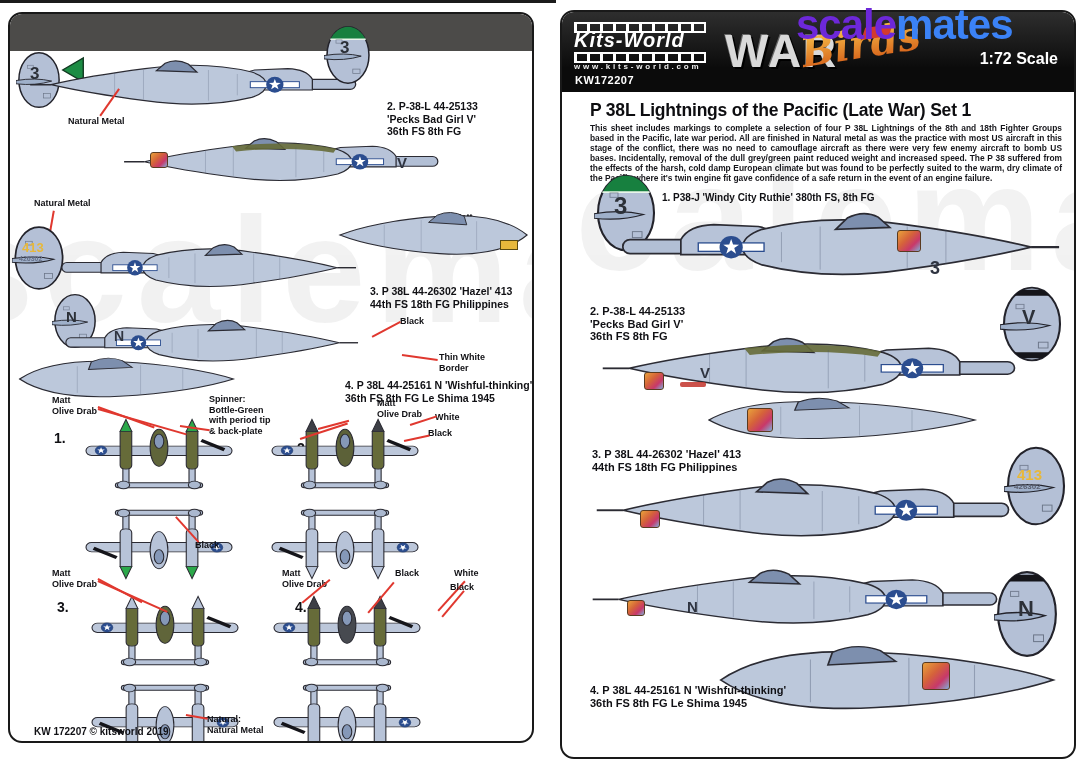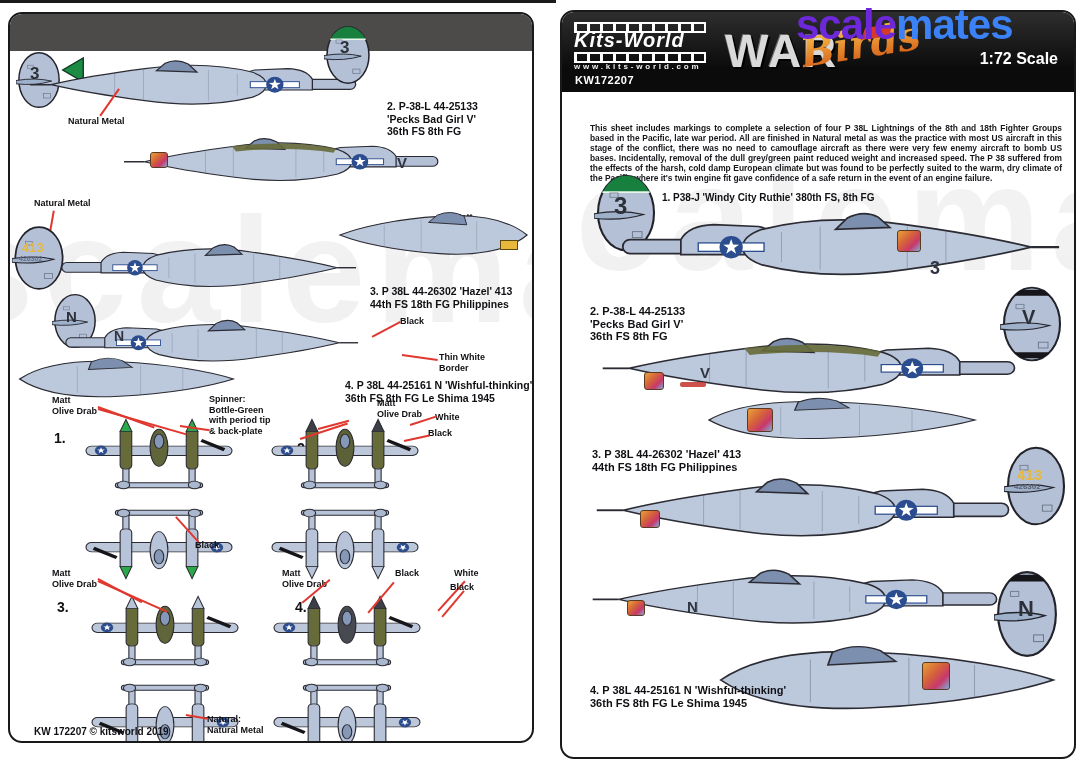--- a/index.html
+++ b/index.html
@@ -292,20 +292,21 @@
       <div class="ruler" style="left:12px;top:10px;width:132px"></div>
       <div class="kw-name" style="left:12px;top:17px">Kits-World</div>
       <div class="ruler" style="left:12px;top:40px;width:132px"></div>
       <div class="kw-url" style="left:12px;top:50px">www.kits-world.com</div>
       <div class="kw-sku" style="left:13px;top:62px">KW172207</div>
       <div class="war" style="left:163px;top:16px">WAR</div>
       <div class="birds" style="left:238px;top:12px">Birds</div>
       <div class="scale-txt" style="right:16px;bottom:24px">1:72 Scale</div>
     </div>
 
+    <div class="title" style="left:28px;top:88px">P 38L Lightnings of the Pacific (Late War) Set 1</div>
     <div class="para" style="left:28px;top:112px">This sheet includes markings to complete a selection of four P 38L Lightnings of the 8th and 18th Fighter Groups based in the Pacific, late war period. All are finished in Natural metal as was the practice with most US aircraft in this stage of the conflict, there was no need to camouflage aircraft as there were very few enemy aircraft to bomb US bases. Incidentally, removal of the dull grey/green paint reduced weight and increased speed. The P 38 suffered from the effects of the harsh, cold damp European climate but was found to be perfectly suited to the warm, dry climate of the Pacific where it's twin engine fit gave confidence of a safe return in the event of an engine failure.</div>
 
     <svg class="abs" style="left:32px;top:160px;--cap:#17803f;--capline:#e8f5e9" width="64" height="82" viewBox="0 0 80 110" preserveAspectRatio="none">
         <use href="#tl"></use>
       </svg>
     <span class="tletter" style="left:52px;top:180px;font-size:24px">3</span>
     <div class="itm" style="left:100px;top:180px;font-size:10px">1. P38-J 'Windy City Ruthie' 380th FS, 8th FG</div>
     <svg class="abs" style="left:55px;top:192px" width="445" height="90" viewBox="0 0 460 96" preserveAspectRatio="none">
         <use href="#pf"></use>
       </svg>

